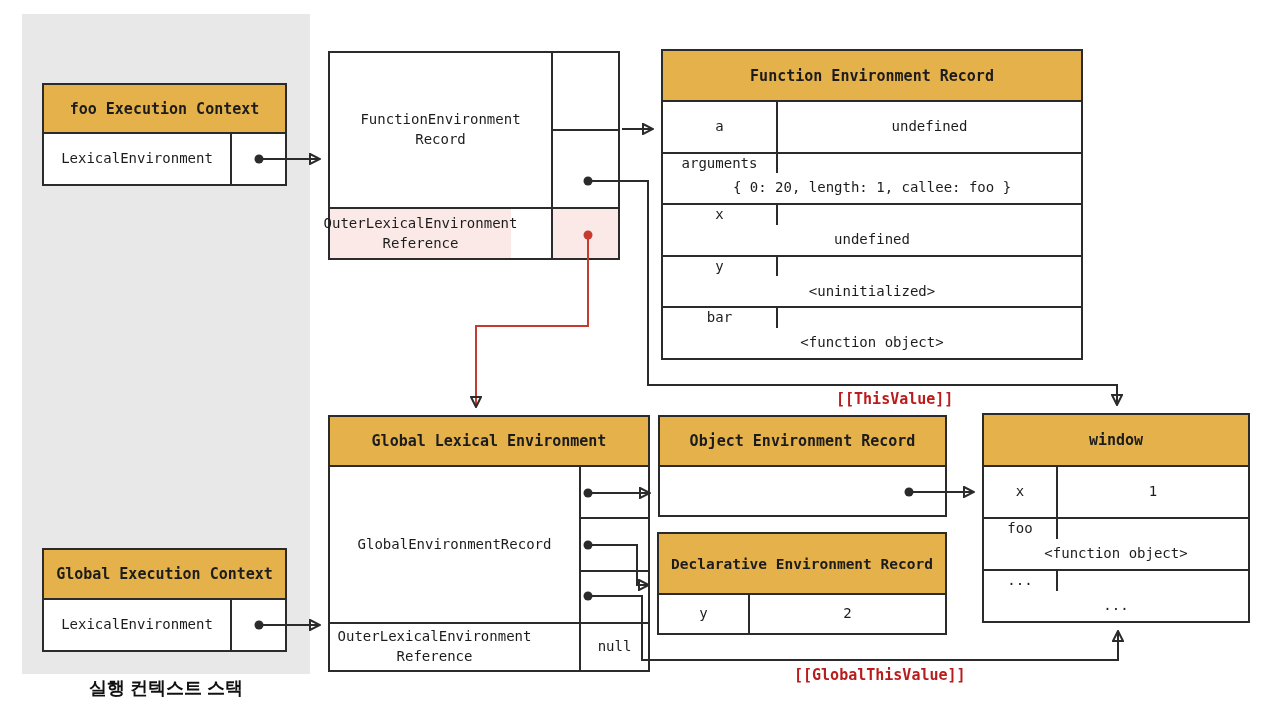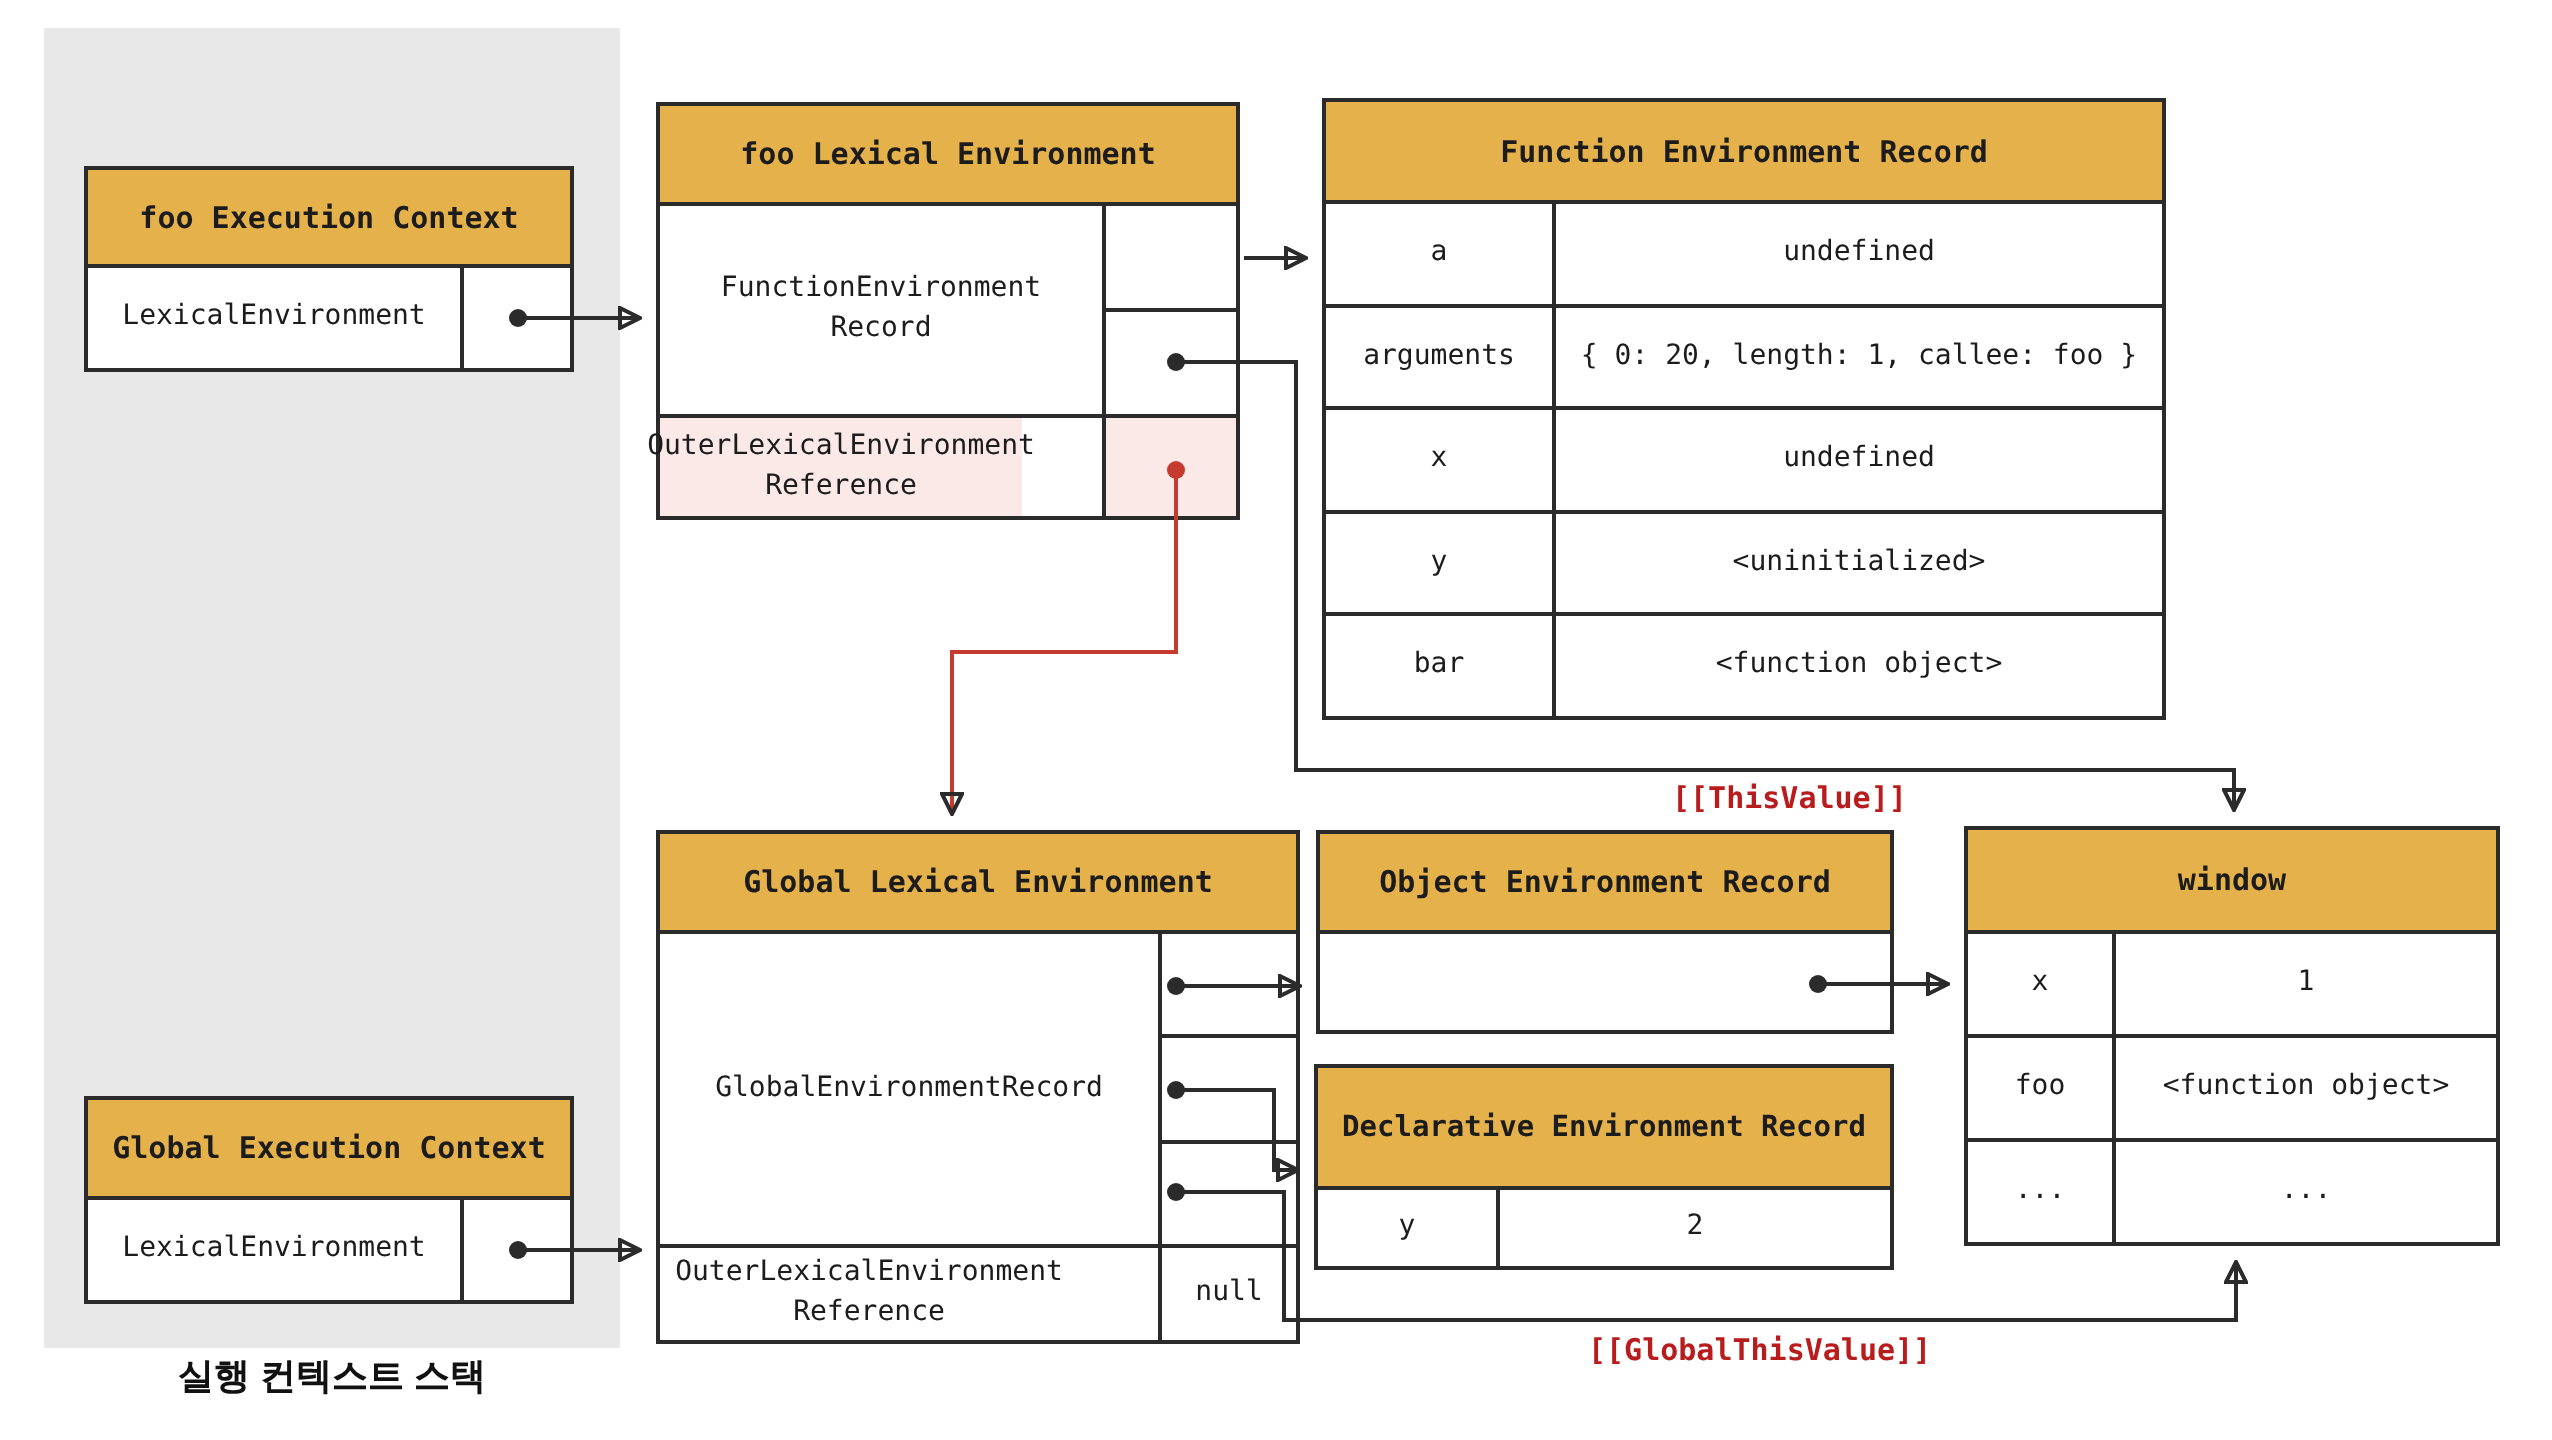--- a/index.html
+++ b/index.html
@@ -23,21 +23,21 @@
   .row{display:flex;flex:1;min-height:0;}
   .cell{display:flex;flex-direction:column;align-items:center;justify-content:center;
         font-size:14px;text-align:center;line-height:1.4;min-width:0;}
   .grow{flex:1;}
   .bl{border-left:2px solid var(--line);text-align:center;}
   .bt{border-top:2px solid var(--line);gap:40px;}
   .br{border-right:2px solid var(--line);}
   .pink{background:var(--pink);}
   .col{display:flex;flex-direction:column;flex:none;}
   .trow{display:flex;flex:1;min-height:0;}
-  .trow + .trow{border-top:2px solid var(--line);}
+  .trow + .trow{border-top:2px solid var(--line);flex-direction:column;}
   .edge-label{position:absolute;font-size:15px;font-weight:bold;color:#b91c1c;white-space:nowrap;}
   svg.wires{position:absolute;left:0;top:0;pointer-events:none;}
   svg.wires path{fill:none;stroke:var(--line);stroke-width:2;}
   svg.wires path.red{stroke:var(--red-arrow);}
   svg.wires circle{fill:var(--line);}
   svg.wires circle.red{fill:var(--red-arrow);}
 </style>
 </head>
 <body>
 
@@ -48,21 +48,20 @@
 
   <div class="box" style="left:42px;top:83px;width:245px;height:103px;">
     <div class="hdr" style="height:49px;">foo Execution Context</div>
     <div class="row">
       <div class="cell grow">LexicalEnvironment</div>
       <div class="cell bl" style="width:55px;"></div>
     </div>
   </div>
 
   <div class="box" style="left:328px;top:51px;width:292px;height:209px;">
-    <div class="hdr" style="height:50px;">foo Lexical Environment</div>
     <div class="row">
       <div class="cell grow">
         <span>FunctionEnvironment</span>
         <span>Record</span>
       </div>
       <div class="col bl" style="width:67px;">
         <div class="cell" style="flex:1;border-bottom:2px solid var(--line);"></div>
         <div class="cell" style="flex:1;"></div>
       </div>
     </div>

